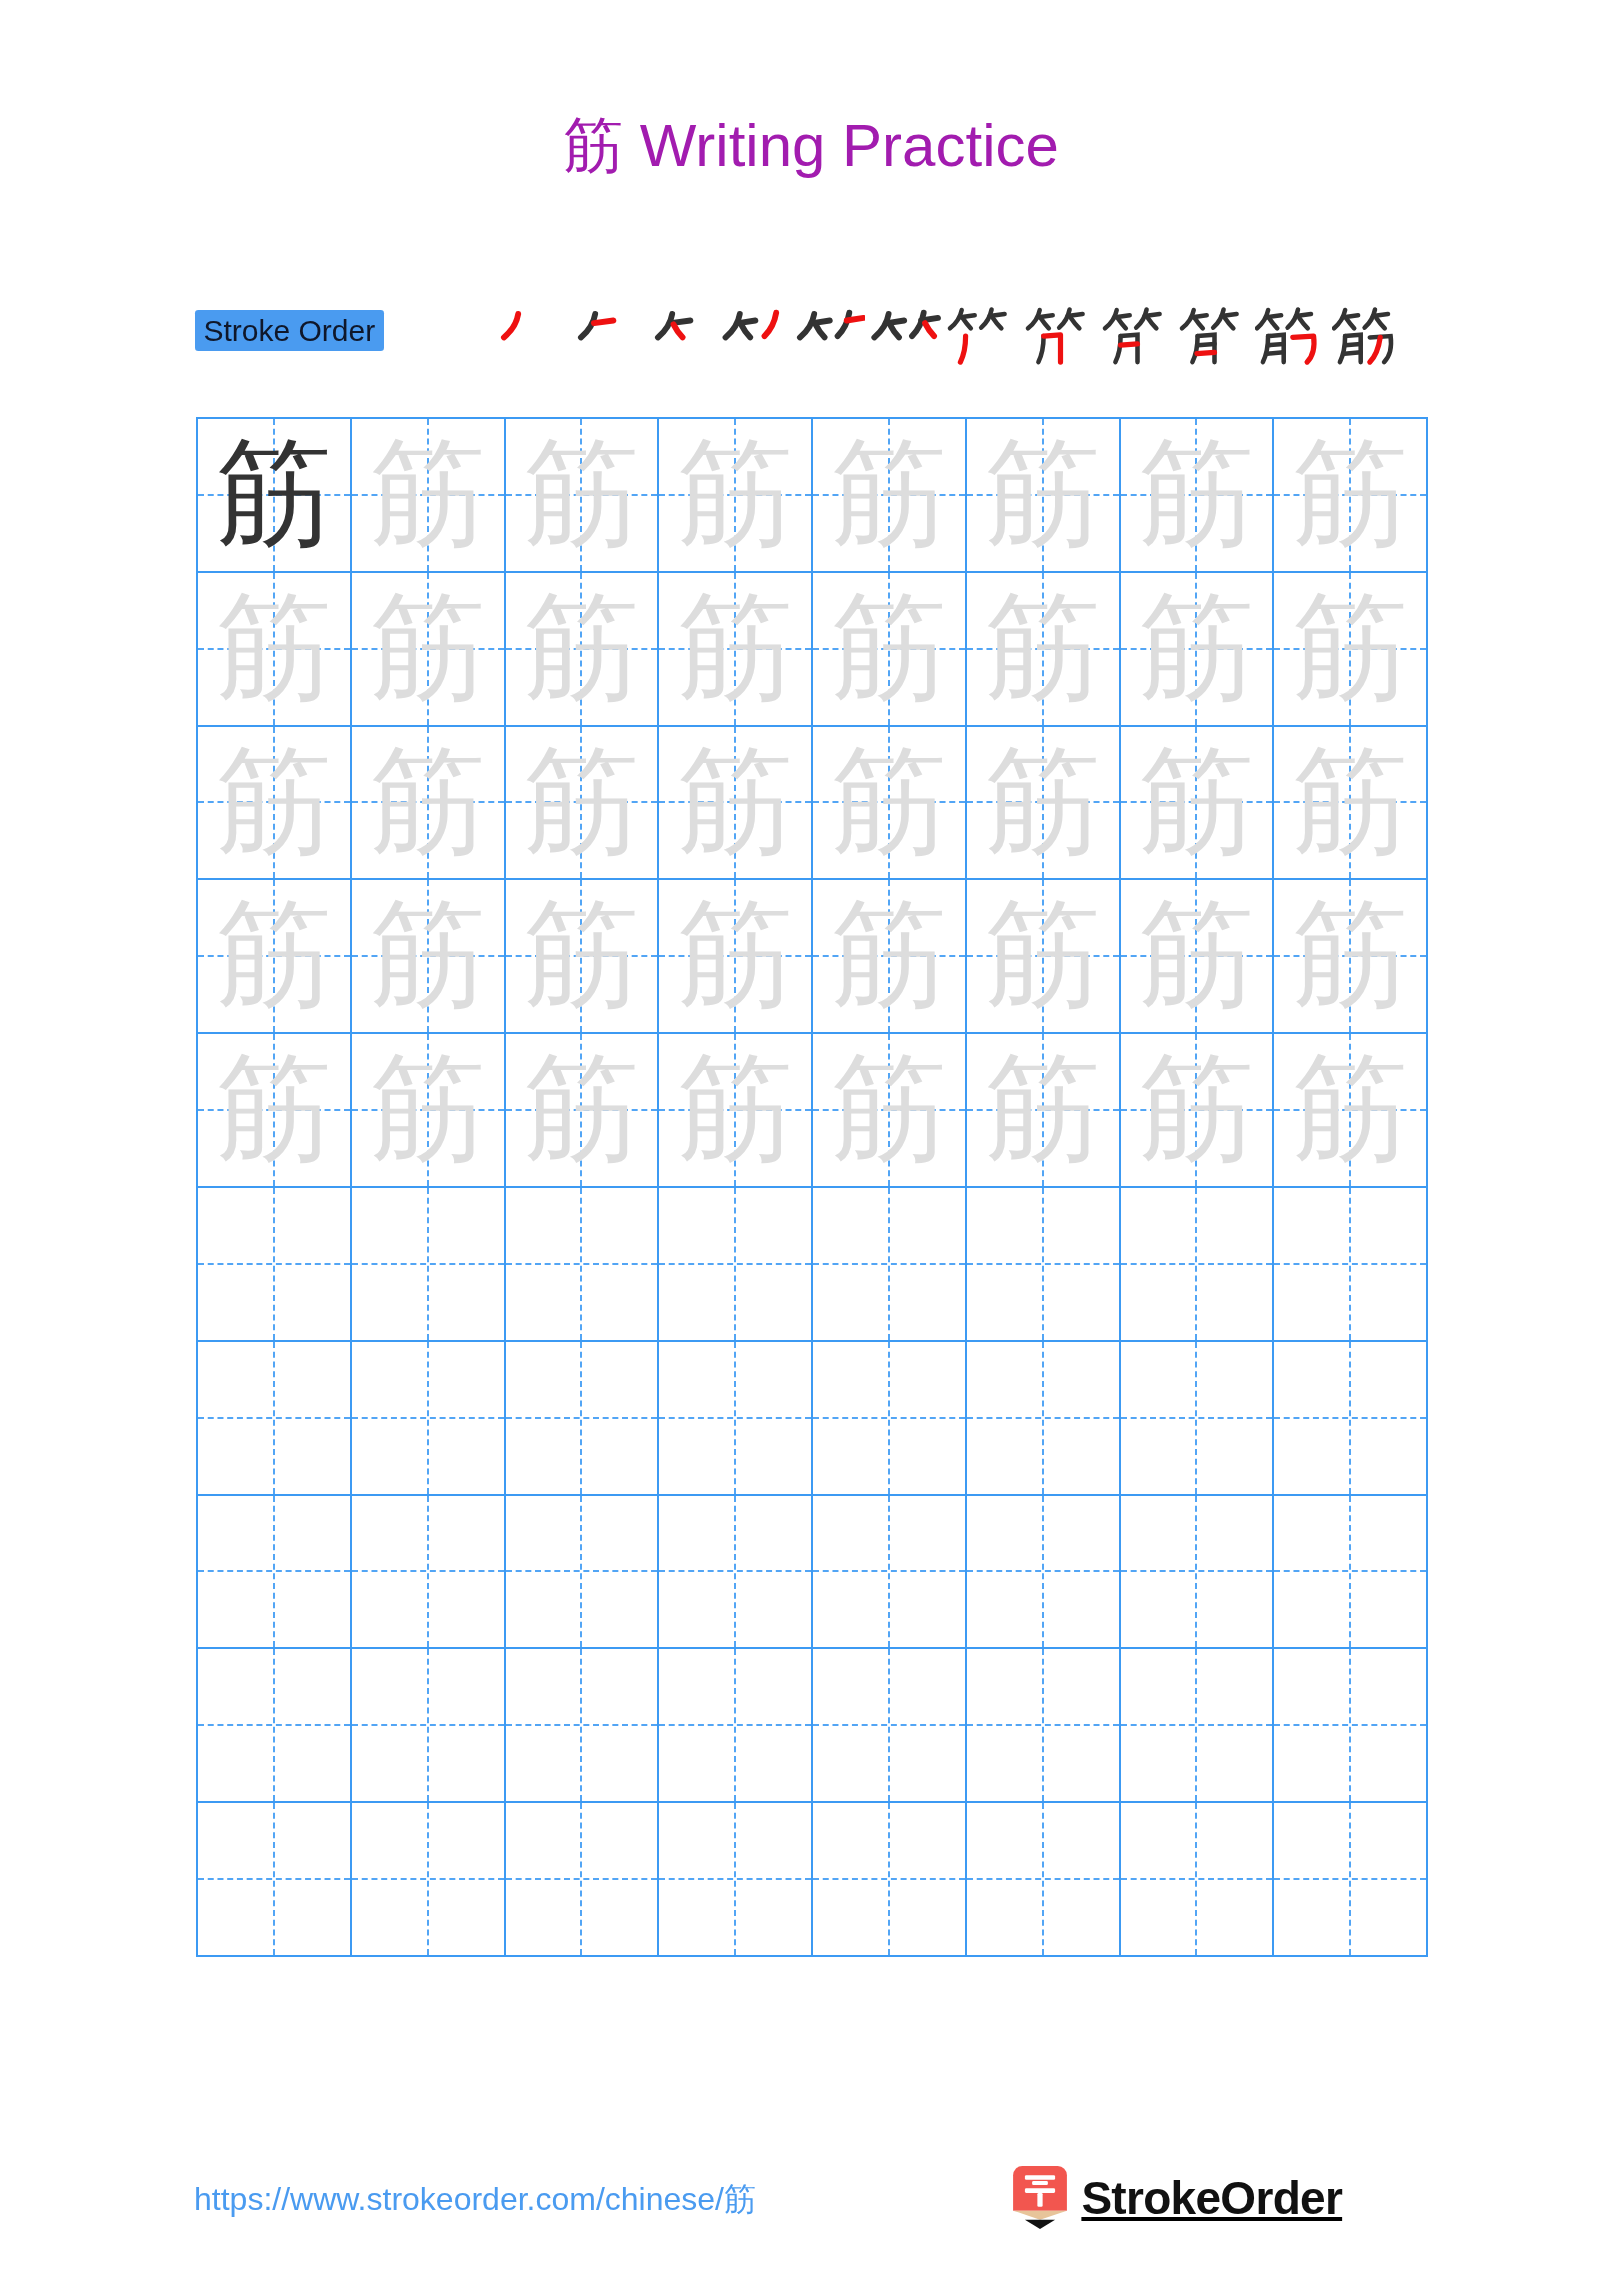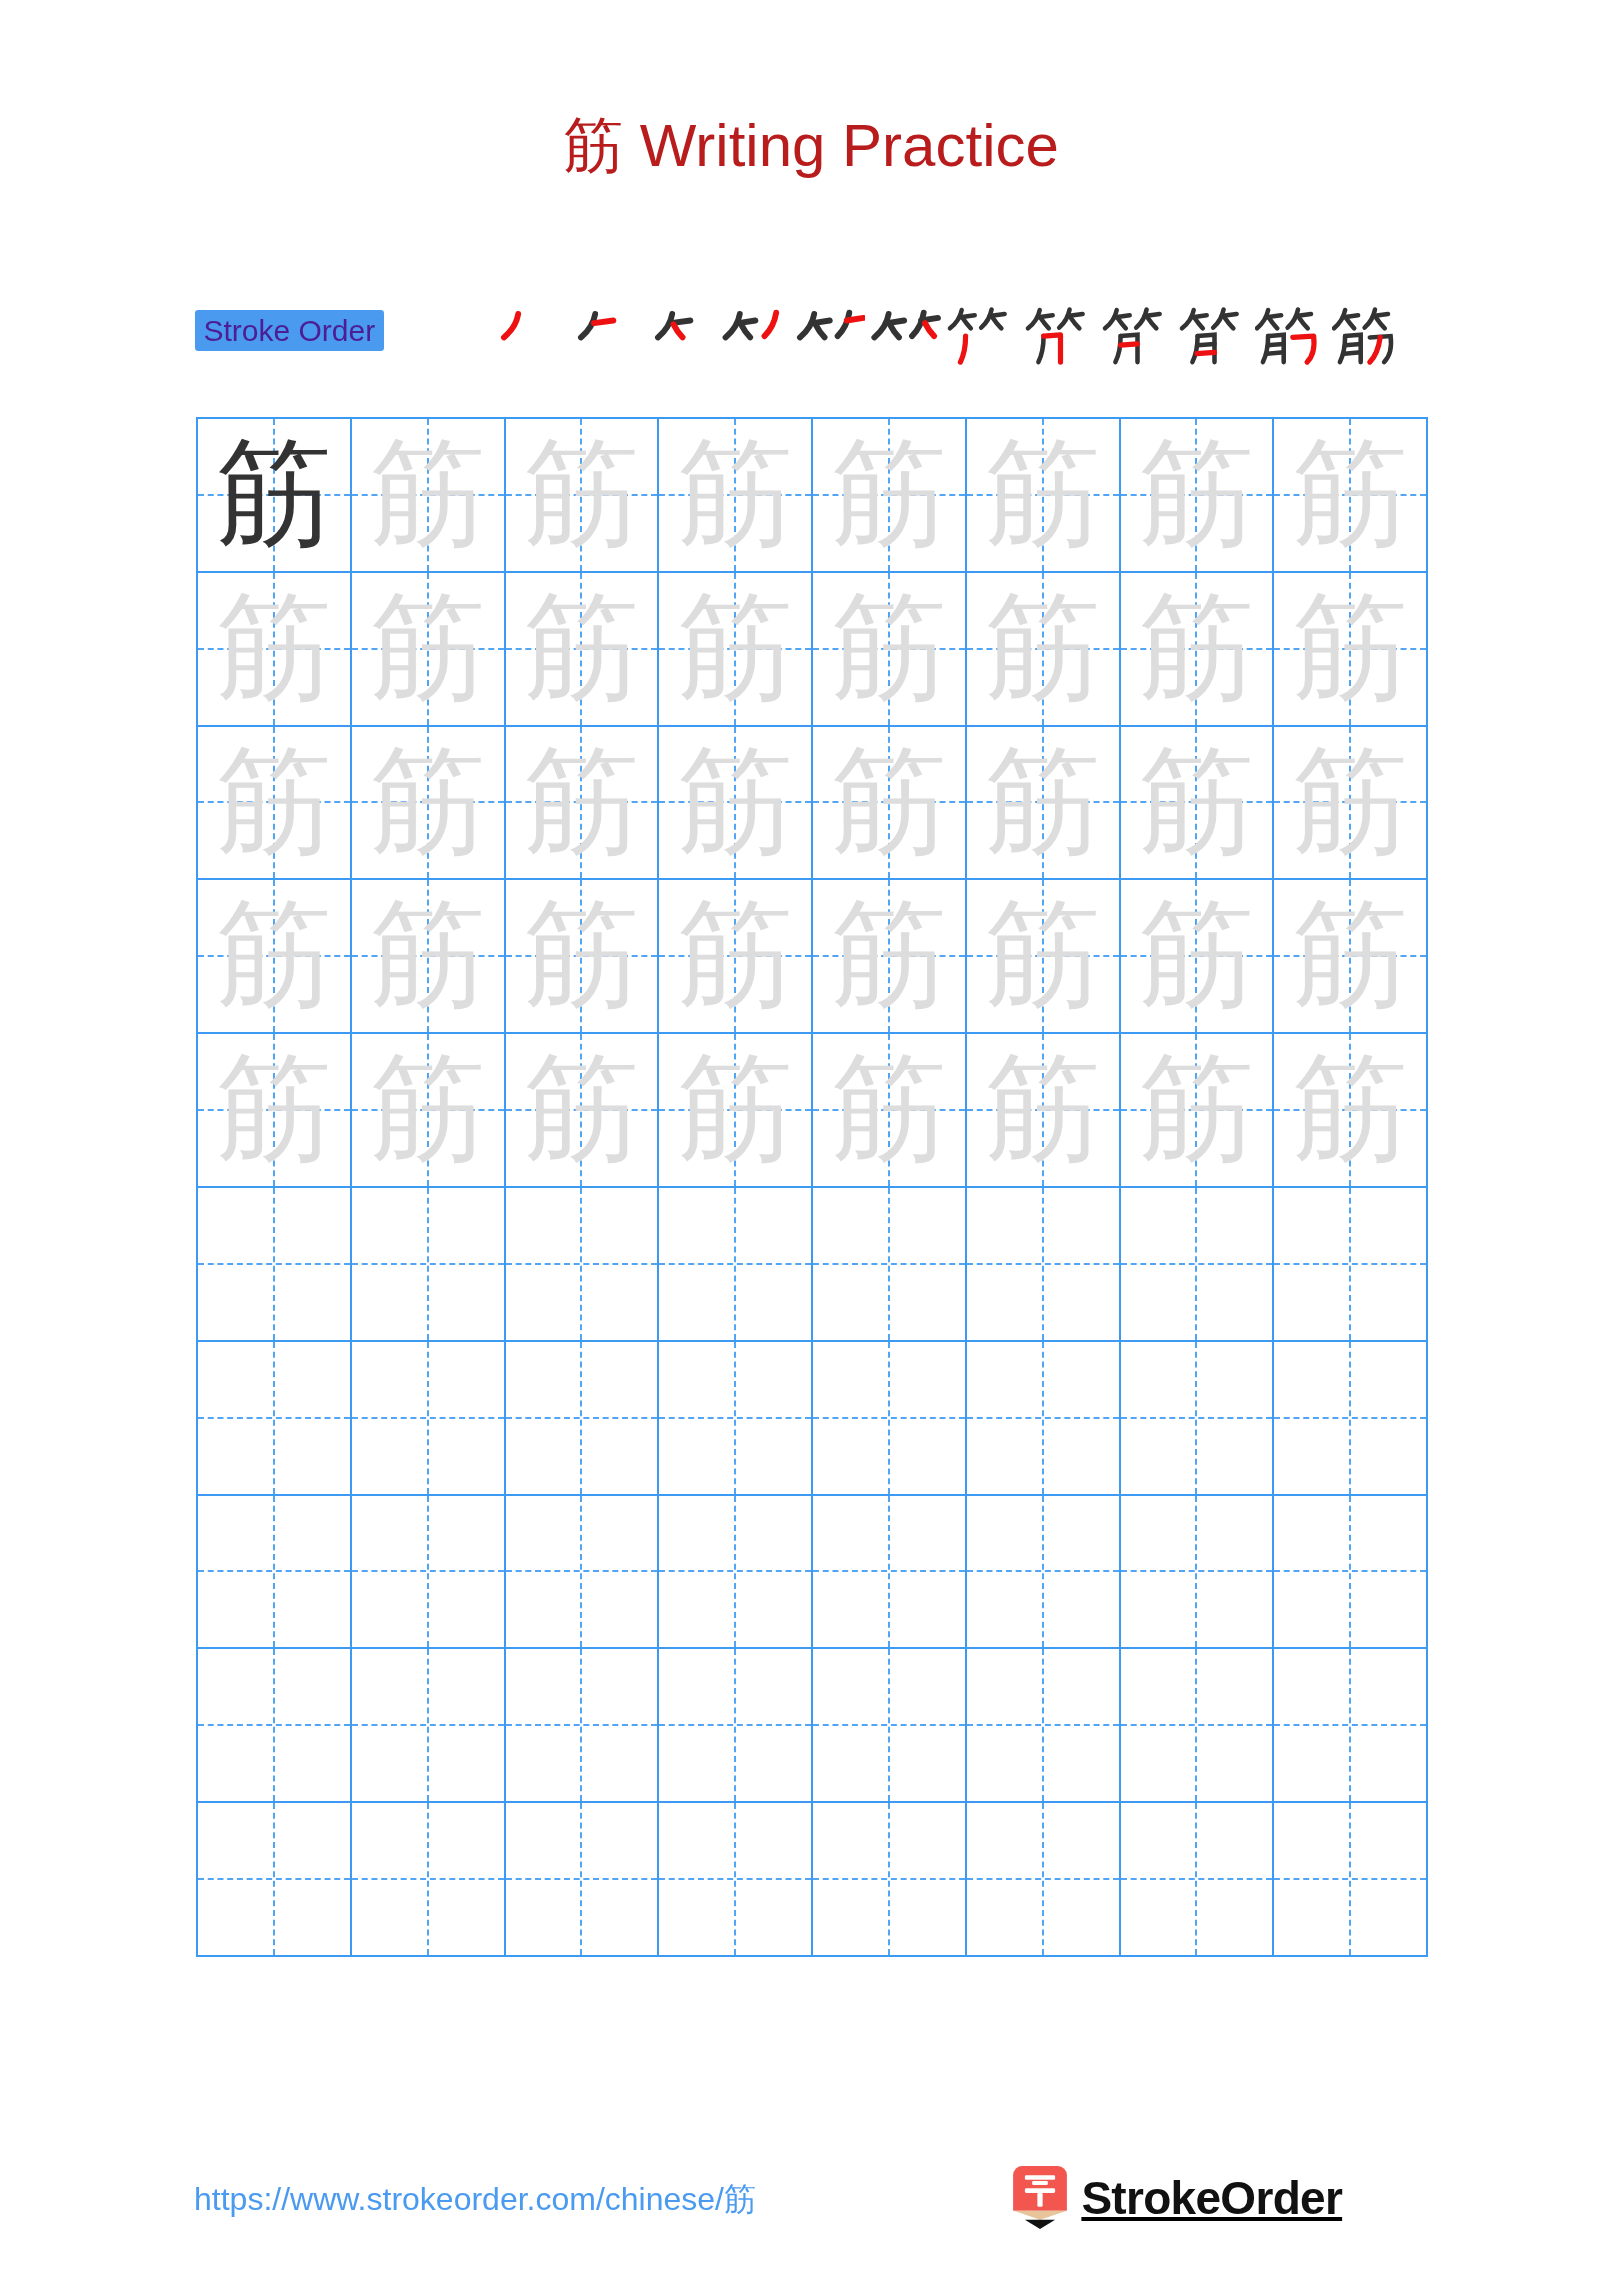--- a/index.html
+++ b/index.html
@@ -15,21 +15,21 @@
     overflow: hidden;
   }
 
   
   #page-title {
     position: absolute;
     top: 110px;
     left: 0;
     width: 1622px;
     text-align: center;
-    color: #b91c1c;
+    color: #a21caf;
     font-size: 60px;
     font-weight: normal;
     letter-spacing: 0px;
     line-height: 72px;
     white-space: nowrap;
   }
 
   
   #stroke-order-strip {
     position: absolute;
@@ -39,21 +39,21 @@
     height: 55px;
   }
   #stroke-order-badge {
     position: absolute;
     left: 0px;
     top: 3.9px;
     height: 41px;
     line-height: 41px;
     padding: 0 8.5px;
     background: #4a9bf0;
-    color: #4c1d95;
+    color: #0f172a;
     font-size: 30px;
     border-radius: 3.3px;
     white-space: nowrap;
     box-sizing: border-box;
   }
   #stroke-list {
     position: absolute;
     left: 288px;
     top: -5.2px;
     width: 949px;

